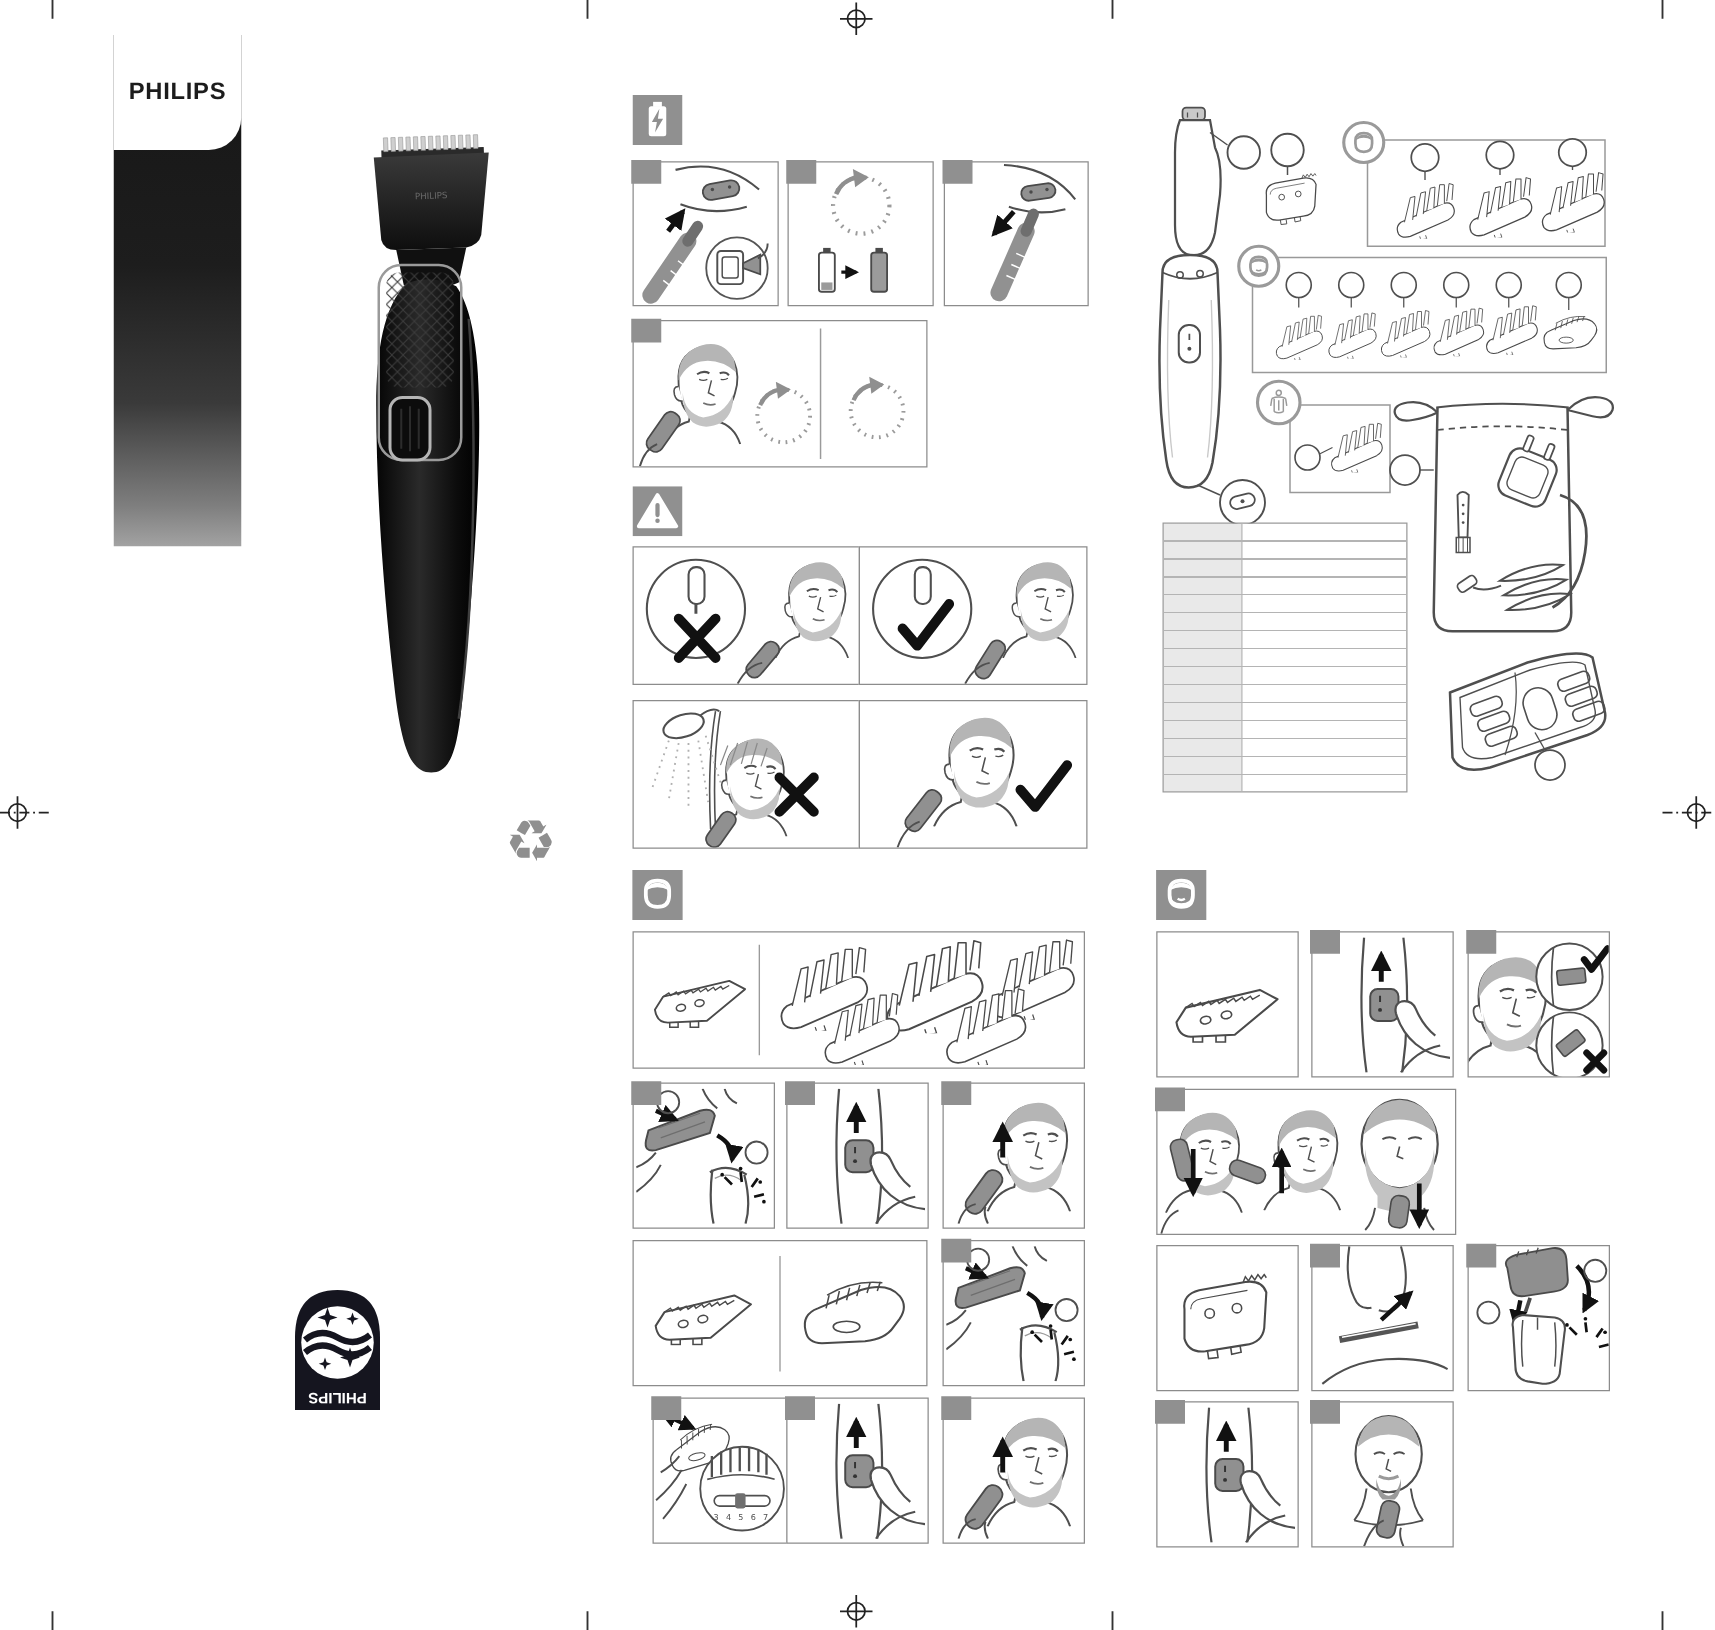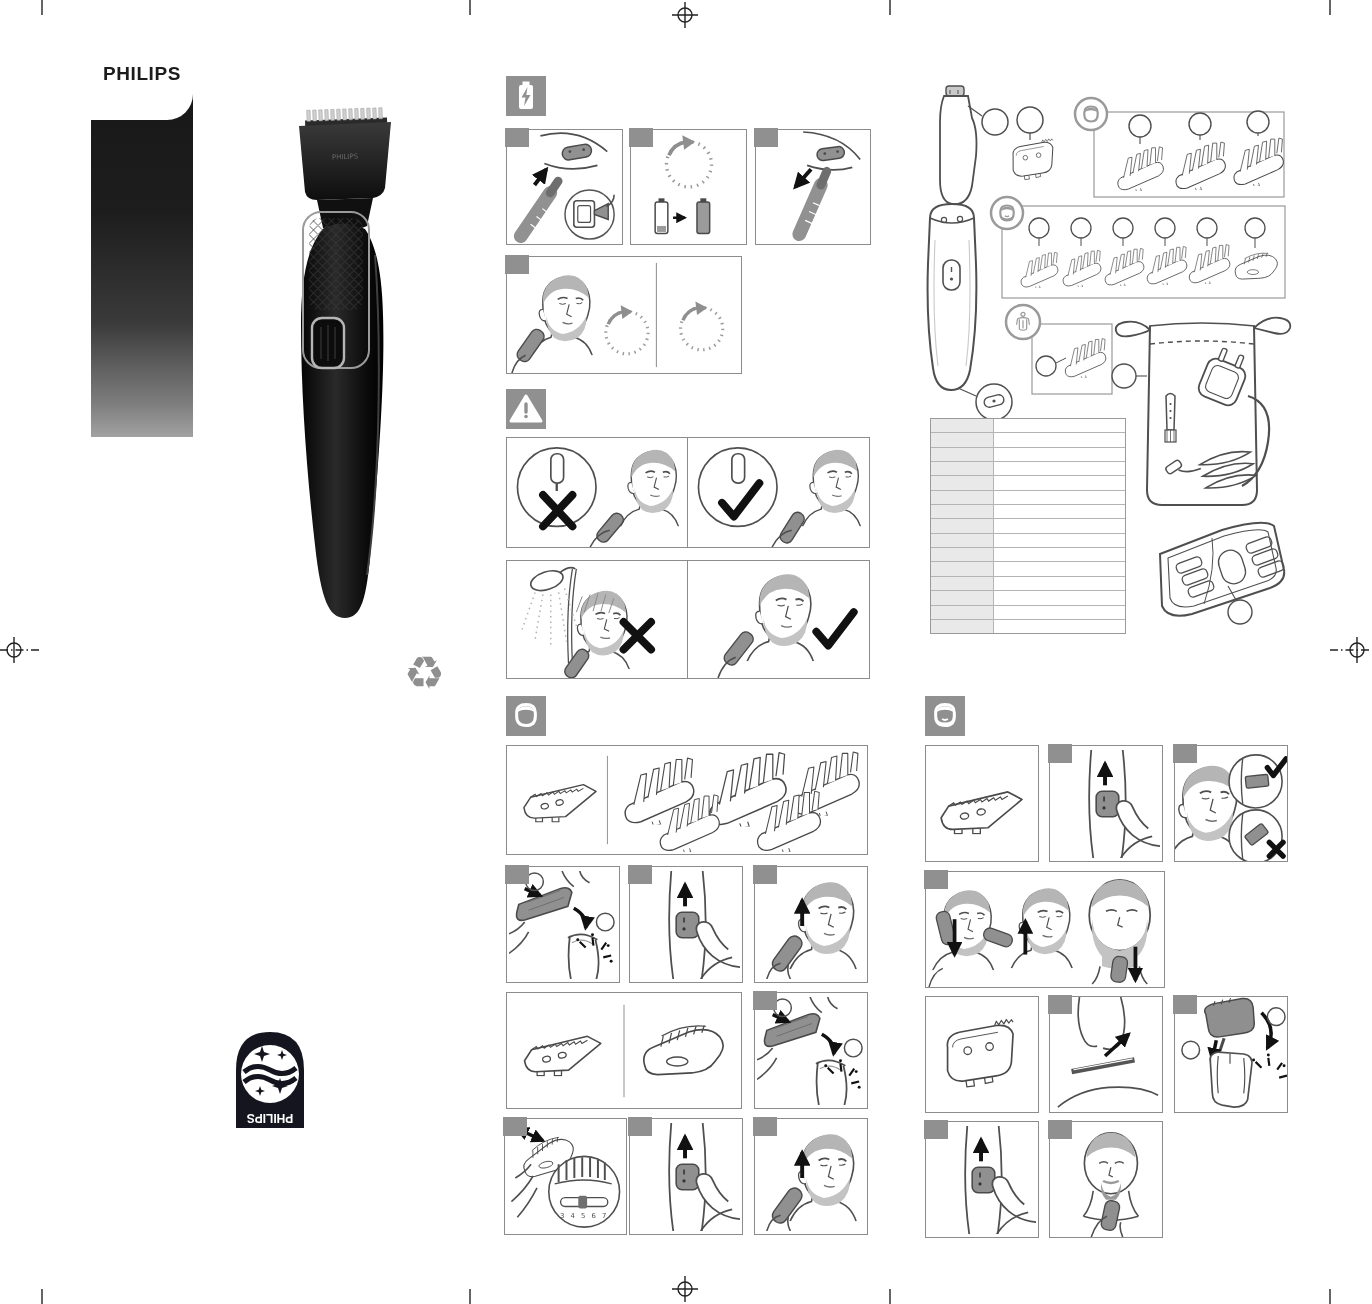--- a/index.html
+++ b/index.html
@@ -507,21 +507,21 @@
     <use href="#sym-adjcomb" x="132" y="28" width="92" height="60"></use>
   </svg>
 </div>
 <div class="panel" style="left:754px;top:992px;width:114px;height:117px">
   <span class="tag"></span>
   <svg viewBox="0 0 114 117">
         <use href="#sym-attach" x="2" y="4" width="110" height="110"></use>
       </svg>
 </div>
 
-<div class="panel" style="left:504px;top:1118px;width:123px;height:117px">
+<div class="panel" style="left:522px;top:1118px;width:108px;height:117px">
   <span class="tag"></span>
   <svg viewBox="0 0 114 117">
     <use href="#sym-adjcomb" x="8" y="18" width="62" height="40" transform="rotate(-14 39 38)"></use>
     <path d="M8,10 L34,22" stroke="#111" stroke-width="3.4" marker-start="url(#ah)" marker-end="url(#ah)"></path>
     <path d="M6,60 Q16,54 22,46 M2,84 Q16,72 24,58 M8,100 Q20,86 28,70" stroke="#4f4f4f" fill="none" stroke-width="1.6"></path>
     <circle cx="76" cy="74" r="36" fill="#fff" stroke="#4f4f4f" stroke-width="1.6"></circle>
     <path d="M50,64 V46 M58,62 V42 M66,60 V40 M74,59 V39 M82,59 V39 M90,60 V41 M97,62 V44" stroke="#4f4f4f" stroke-width="2"></path>
     <path d="M46,66 Q76,58 104,66" stroke="#4f4f4f" stroke-width="1.4" fill="none"></path>
     <rect x="52" y="80" width="48" height="9" rx="4.5" fill="#fff" stroke="#4f4f4f" stroke-width="1.4"></rect>
     <rect x="70" y="78" width="9" height="13" rx="2" fill="#6f6f6f"></rect>

